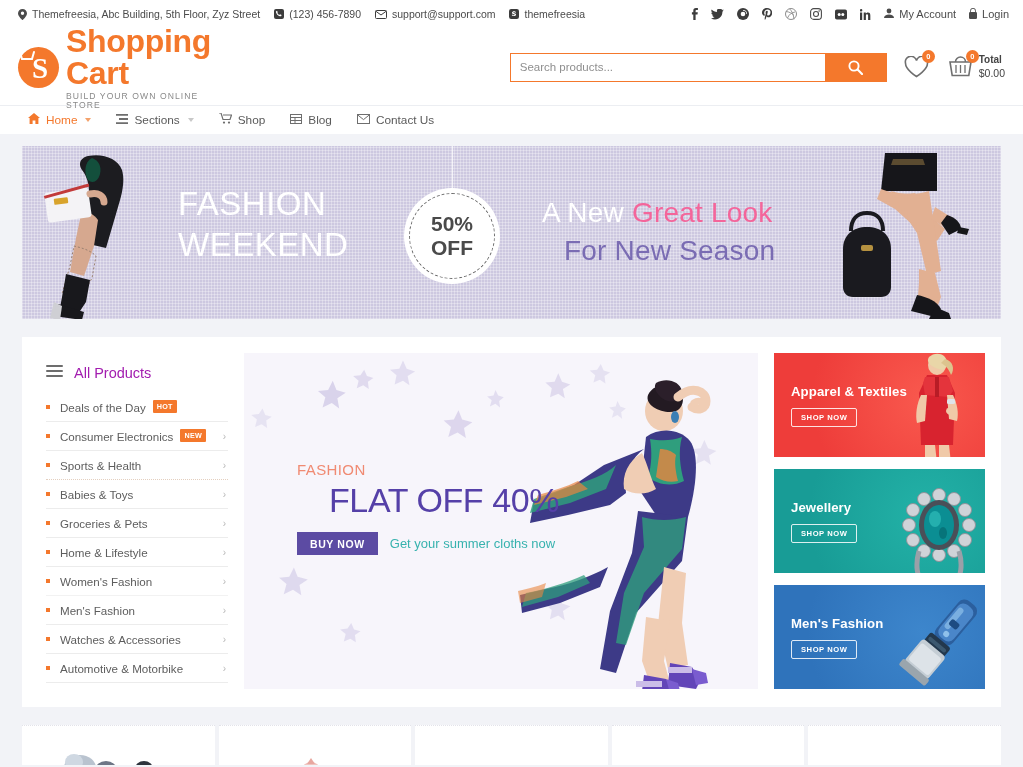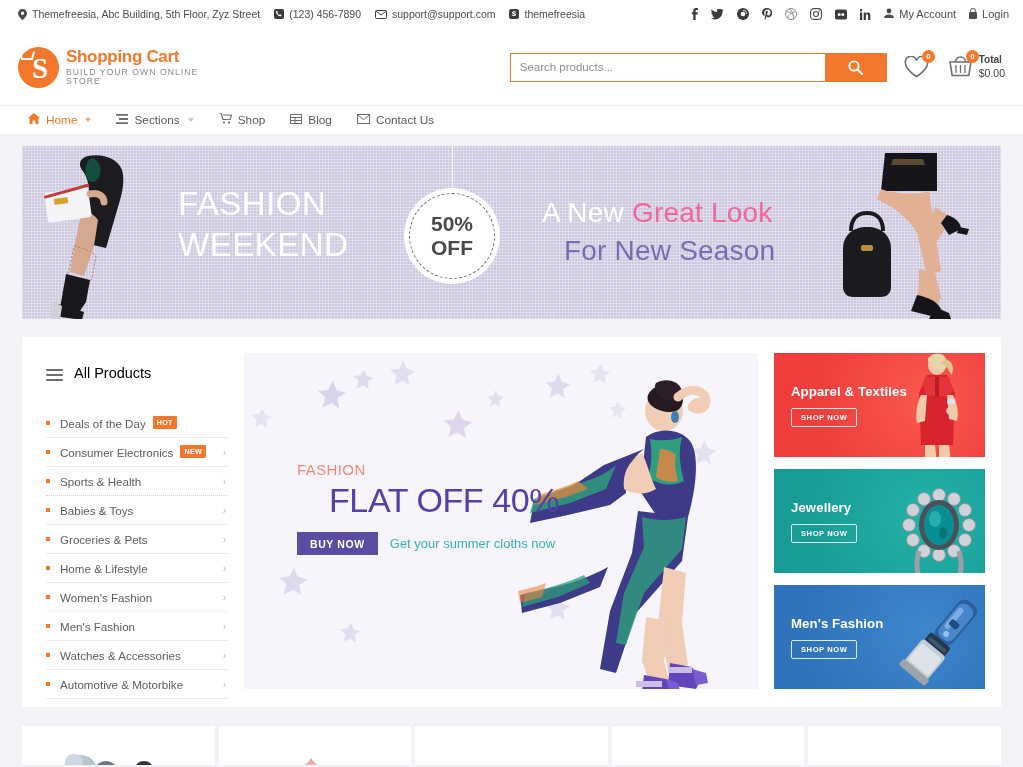--- a/index.html
+++ b/index.html
@@ -55,21 +55,21 @@
     color: #fff; font-size: 29px; font-weight: bold;
     font-family: "Liberation Serif", serif;
     line-height: 1; margin-top: 2px; margin-left: 3px;
   }
   .logo-cart {
     position: absolute; left: -4px; top: -1px;
     width: 24px; height: 18px;
   }
   .logo-text { line-height: 1; }
   .logo-title {
-    font-size: 17px; font-weight: bold; color: #f4782c;
+    font-size: 32px; font-weight: bold; color: #f4782c;
     letter-spacing: -0.3px;
   }
   .logo-tag {
     font-size: 8.6px; color: #8a8a8a; letter-spacing: 1.05px;
     margin-top: 3px;
   }
 
   .search-wrap { margin-left: 290px; display: flex; align-items: center; }
   .search-box {
     width: 315px; height: 29px;
@@ -186,23 +186,23 @@
     background: #fff;
     display: flex;
     padding: 16px 16px 18px 16px;
     gap: 16px;
     height: 370px;
   }
 
   
   .sidebar { width: 190px; flex: none; padding-top: 12px; }
   .side-head {
-    display: flex; align-items: flex-end; gap: 11px;
-    font-size: 14.5px; color: #000000;
-    padding-left: 8px; margin-bottom: 28px;
+    display: flex; align-items: flex-start; gap: 11px;
+    font-size: 14.5px; color: #a21caf;
+    padding-left: 8px; margin-bottom: 12px;
   }
   .burger { display: flex; flex-direction: column; gap: 3px; width: 17px; }
   .burger i { display: block; height: 2px; background: #6d6d6d; border-radius: 1px; }
   .cat-list { list-style: none; padding-left: 8px; }
   .cat-item {
     display: flex; align-items: center;
     height: 29px;
     border-bottom: 1px solid #ececec;
     font-size: 11.6px; color: #5d5d5d;
     cursor: pointer; position: relative;

